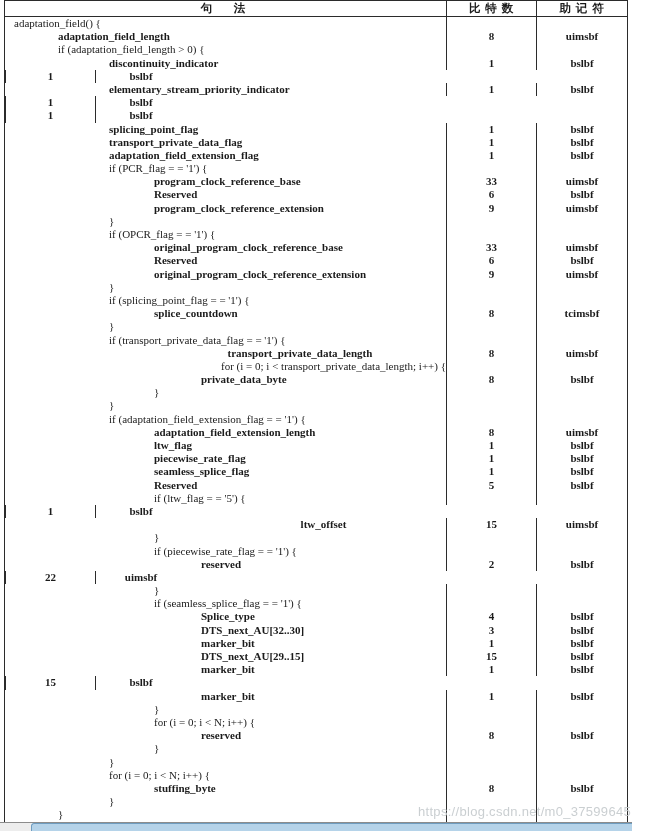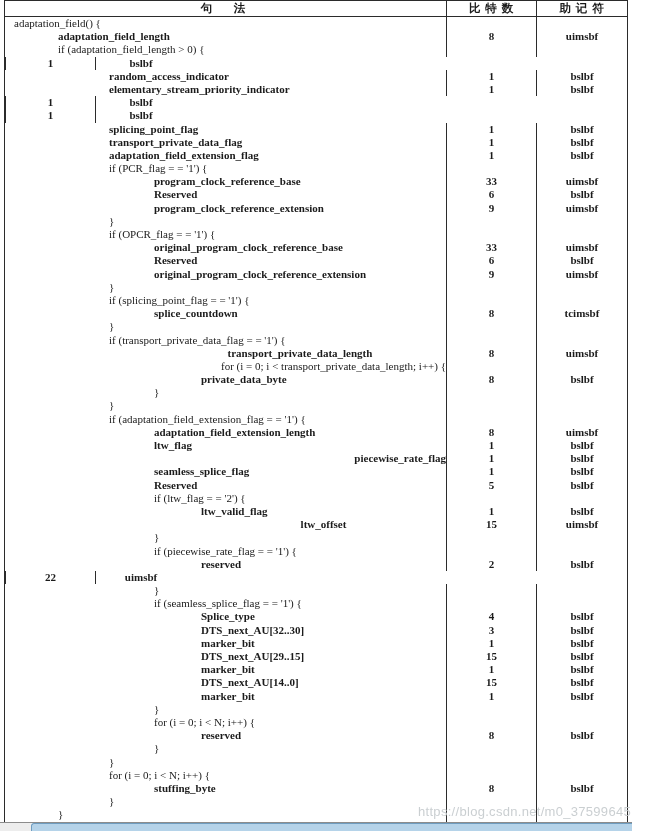--- a/index.html
+++ b/index.html
@@ -124,25 +124,25 @@
           <div class="c-syntax fieldname" style="padding-left: 53px;">adaptation_field_length</div>
           <div class="c-bits">8</div>
           <div class="c-mnem">uimsbf</div>
         </div>
         <div class="trow">
           <div class="c-syntax" style="padding-left: 53px;">if (adaptation_field_length &gt; 0) {</div>
           <div class="c-bits"></div>
           <div class="c-mnem"></div>
         </div>
         <div class="trow">
-          <div class="c-bits">1</div>
-          <div class="c-mnem">bslbf</div>
-        </div>
-        <div class="trow">
-          <div class="c-syntax fieldname" style="padding-left: 104px;">random_access_indicator</div>
+          <div class="c-syntax fieldname" style="padding-left: 104px;">discontinuity_indicator</div>
+          <div class="c-bits">1</div>
+          <div class="c-mnem">bslbf</div>
+        </div>
+        <div class="trow">
           <div class="c-bits">1</div>
           <div class="c-mnem">bslbf</div>
         </div>
         <div class="trow">
           <div class="c-syntax fieldname" style="padding-left: 104px;">elementary_stream_priority_indicator</div>
           <div class="c-bits">1</div>
           <div class="c-mnem">bslbf</div>
         </div>
         <div class="trow">
           <div class="c-bits">1</div>
@@ -271,41 +271,40 @@
           <div class="c-syntax fieldname" style="padding-left: 149px;">adaptation_field_extension_length</div>
           <div class="c-bits">8</div>
           <div class="c-mnem">uimsbf</div>
         </div>
         <div class="trow">
           <div class="c-syntax fieldname" style="padding-left: 149px;">ltw_flag</div>
           <div class="c-bits">1</div>
           <div class="c-mnem">bslbf</div>
         </div>
         <div class="trow">
-          <div class="c-syntax fieldname" style="padding-left: 149px; text-align: right;">piecewise_rate_flag</div>
+          <div class="c-syntax fieldname" style="padding-left: 149px;">piecewise_rate_flag</div>
           <div class="c-bits">1</div>
           <div class="c-mnem">bslbf</div>
         </div>
         <div class="trow">
           <div class="c-syntax fieldname" style="padding-left: 149px;">seamless_splice_flag</div>
           <div class="c-bits">1</div>
           <div class="c-mnem">bslbf</div>
         </div>
         <div class="trow">
           <div class="c-syntax fieldname" style="padding-left: 149px;">Reserved</div>
           <div class="c-bits">5</div>
           <div class="c-mnem">bslbf</div>
         </div>
         <div class="trow">
-          <div class="c-syntax" style="padding-left: 149px;">if (ltw_flag = = '2') {</div>
-          <div class="c-bits"></div>
-          <div class="c-mnem"></div>
-        </div>
-        <div class="trow">
-          <div class="c-syntax fieldname" style="padding-left: 196px;">ltw_valid_flag</div>
+          <div class="c-syntax" style="padding-left: 149px;">if (ltw_flag = = '5') {</div>
+          <div class="c-bits"></div>
+          <div class="c-mnem"></div>
+        </div>
+        <div class="trow">
           <div class="c-bits">1</div>
           <div class="c-mnem">bslbf</div>
         </div>
         <div class="trow">
           <div class="c-syntax fieldname" style="padding-left: 196px; text-align: center;">ltw_offset</div>
           <div class="c-bits">15</div>
           <div class="c-mnem">uimsbf</div>
         </div>
         <div class="trow">
           <div class="c-syntax" style="padding-left: 149px;">}</div>
@@ -355,21 +354,20 @@
           <div class="c-syntax fieldname" style="padding-left: 196px;">DTS_next_AU[29..15]</div>
           <div class="c-bits">15</div>
           <div class="c-mnem">bslbf</div>
         </div>
         <div class="trow">
           <div class="c-syntax fieldname" style="padding-left: 196px;">marker_bit</div>
           <div class="c-bits">1</div>
           <div class="c-mnem">bslbf</div>
         </div>
         <div class="trow">
-          <div class="c-syntax fieldname" style="padding-left: 196px;">DTS_next_AU[14..0]</div>
           <div class="c-bits">15</div>
           <div class="c-mnem">bslbf</div>
         </div>
         <div class="trow">
           <div class="c-syntax fieldname" style="padding-left: 196px;">marker_bit</div>
           <div class="c-bits">1</div>
           <div class="c-mnem">bslbf</div>
         </div>
         <div class="trow">
           <div class="c-syntax" style="padding-left: 149px;">}</div>

